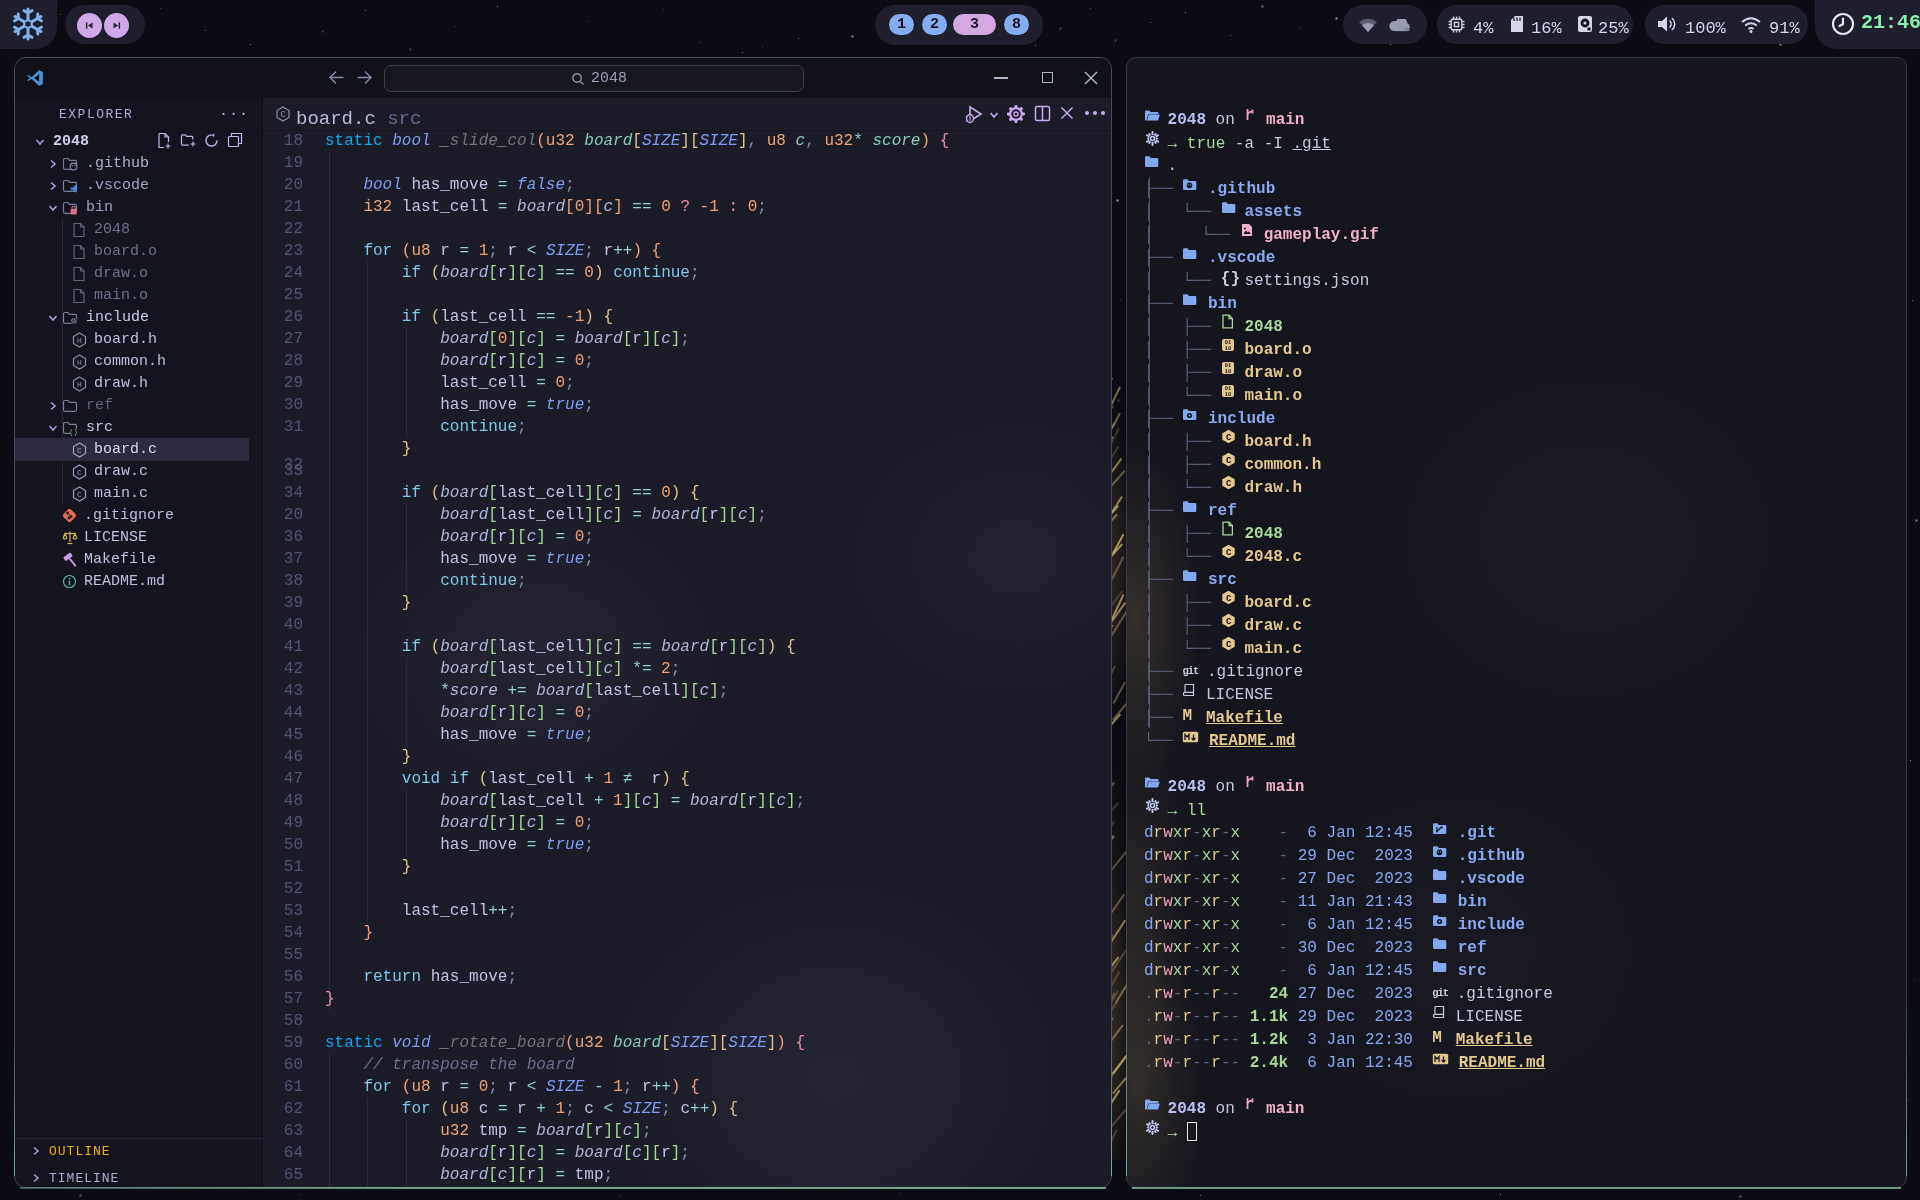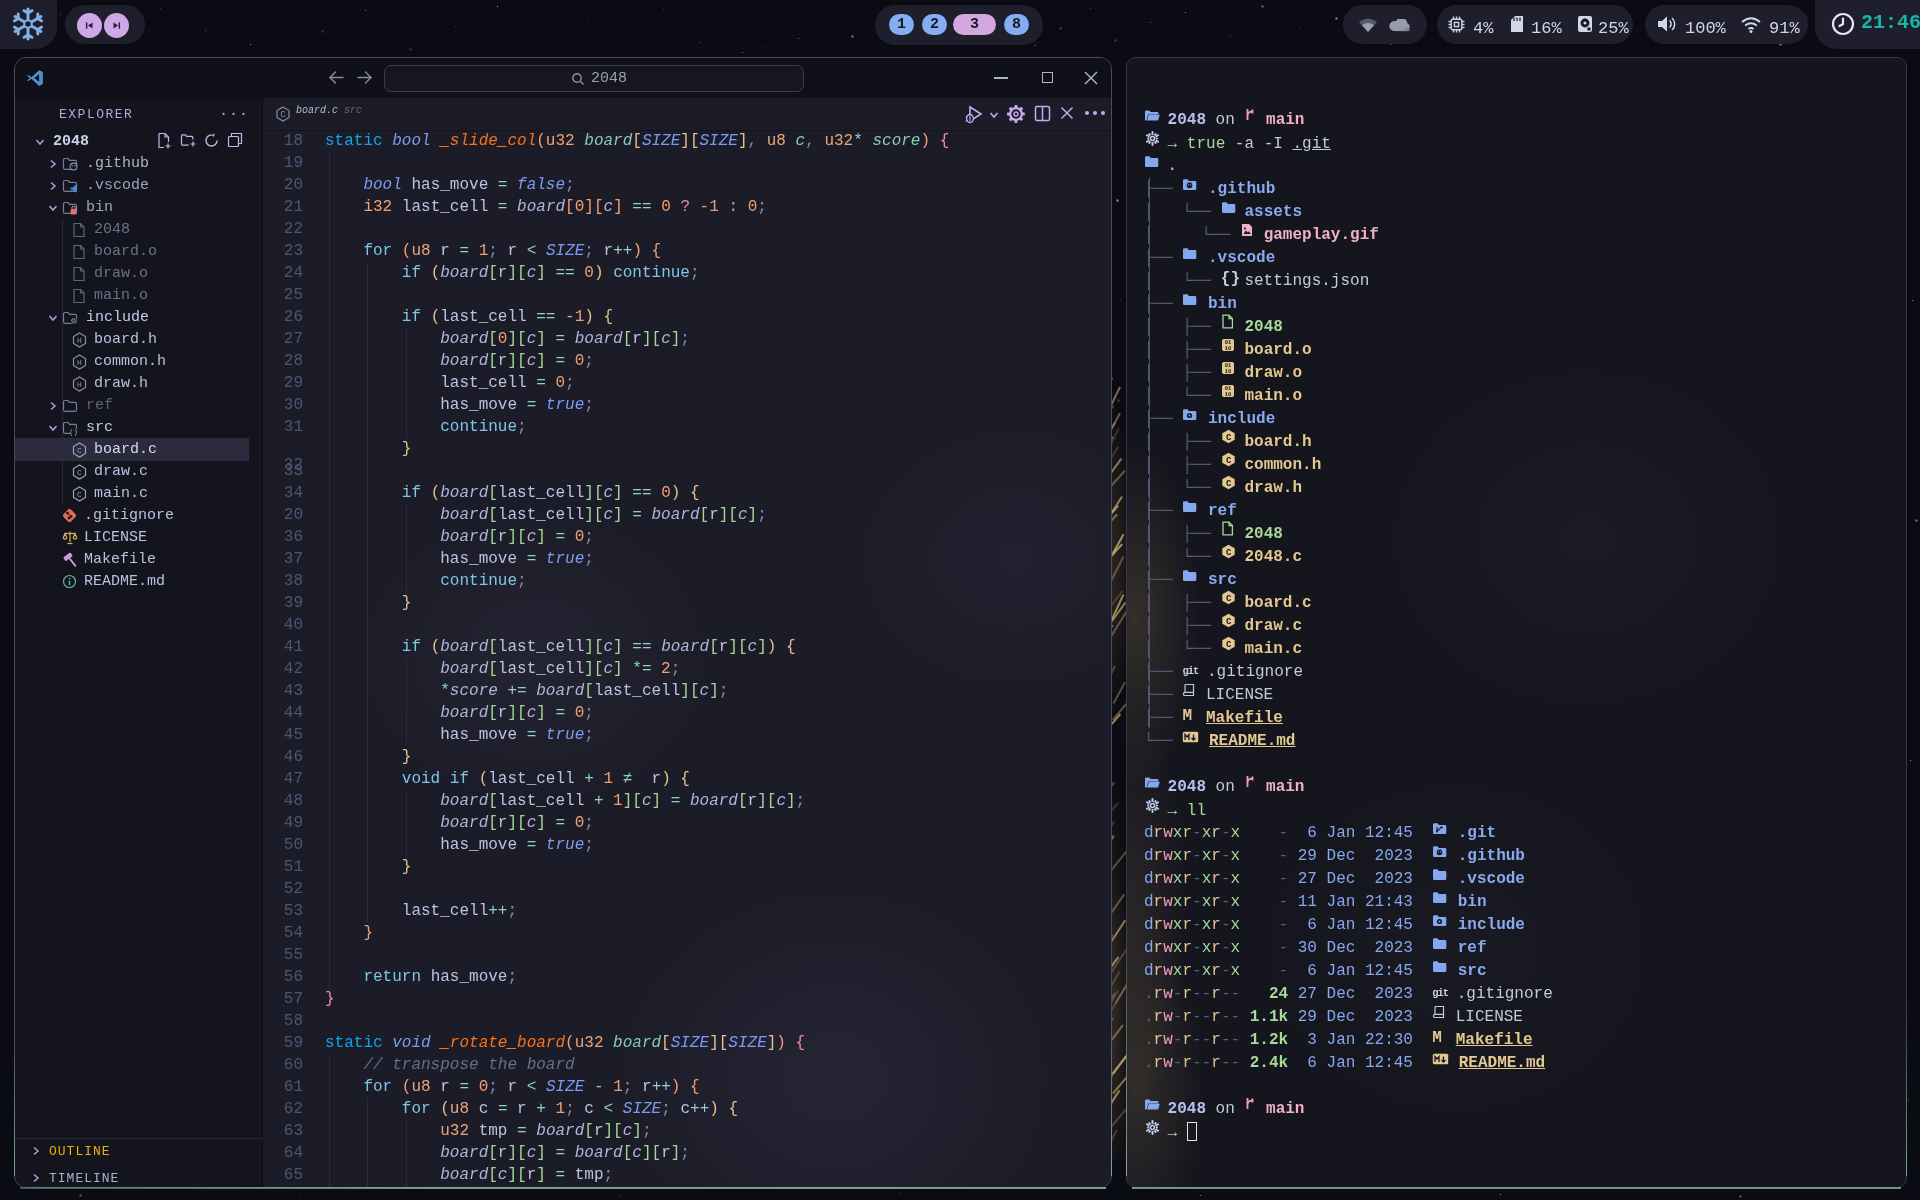--- a/index.html
+++ b/index.html
@@ -18,21 +18,21 @@
 #titlebar{position:absolute;left:0;top:0;width:100%;height:40px;background:#101019}
 #tabbar{position:absolute;left:248px;top:40px;right:0;height:33px;background:#1c1c28;border-bottom:1px solid #15151e}
 #sidebar{position:absolute;left:0;top:40px;width:248px;bottom:0;background:#14141e;border-right:1px solid #0a0a10}
 #editor{position:absolute;left:249px;top:73px;right:0;bottom:0;background:#1c1c29}
 .srow{position:absolute;height:22px;line-height:22px;font-size:15px;color:#b9c0d8;white-space:pre}
 .cl{position:absolute;left:0;height:22px;line-height:22px;font-size:16px;white-space:pre;color:#bcc3e2}
 .ln{position:absolute;left:235px;width:53px;height:22px;line-height:22px;font-size:16px;color:#4d5571;text-align:right;white-space:pre}
 
 .tl{position:absolute;left:17px;height:23px;line-height:23px;font-size:16px;white-space:pre;color:#c3cadf}
 
-.K{color:#0ea5e9}.T{color:#7d9bef;font-style:italic}.F{color:#f97316;font-style:italic}
+.K{color:#0ea5e9}.T{color:#7d9bef;font-style:italic}.F{color:#737373;font-style:italic}
 .t{color:#eda576}.n{color:#f0a070}.o{color:#8ed0cd}.s{color:#7ec6e6}
 .v{color:#bcc3e2}.pv{color:#aeb6d8;font-style:italic}.pd{color:#85ccb5;font-style:italic}
 .b1{color:#ef9f76}.b2{color:#e2c088}.b3{color:#a3d795}.bp{color:#ee8ba0}
 .p{color:#868ca8}.c{color:#686e8c;font-style:italic}.q{color:#ee8ba0}
 
 .tb{color:#88aaf0;font-weight:bold}.tp{color:#f0b0c8;font-weight:bold}.tl .lav{color:#b8c0f2;font-weight:bold}
 .tg{color:#a8d89a}.tgb{color:#a8d89a;font-weight:bold}
 .tyb{color:#e3c88f;font-weight:bold}.dim{color:#596078}
 .yu{color:#e3c88f;font-weight:bold;text-decoration:underline}
 .pr{color:#eda0be}.pg{color:#a8d89a}.pbl{color:#85a8ee}.py{color:#dfc38b}
@@ -227,21 +227,21 @@
         </g>
         <circle cx="11" cy="15.4" r="1.5" fill="#d2d6e8"></circle>
       </svg>
  <div class="stat" style="left:124px">91%</div>
 </div>
 <div class="tile" style="left:1815px;width:105px;border-radius:0 0 0 22px">
  <svg class="abs" style="left:16px;top:12px" width="24" height="24" viewBox="0 0 24 24">
         <circle cx="12" cy="12" r="10" stroke="#e4e7f2" stroke-width="2.2" fill="none"></circle>
         <path d="M12 6.5 V12 L8.5 14" stroke="#e4e7f2" stroke-width="2.2" fill="none" stroke-linecap="round"></path>
       </svg>
- <div class="abs" style="left:46px;top:11px;color:#14b8a6;font-size:20px;font-weight:bold">21:46</div>
+ <div class="abs" style="left:46px;top:11px;color:#86efac;font-size:20px;font-weight:bold">21:46</div>
 </div>
 <div id="vsc">
 <div id="titlebar">
 <svg class="abs" style="left:11px;top:11px" width="18" height="18" viewBox="0 0 24 24">
           <path fill="#4d8fd0" d="M17.5 1.5 L7.2 11 L3.2 8 L1.5 9 L5.3 12 L1.5 15 L3.2 16 L7.2 13 L17.5 22.5 L22.5 20 V4z M17.5 7 V17 L11 12z"></path>
         </svg>
 <svg class="abs" style="left:313px;top:12px" width="17" height="15" viewBox="0 0 17 15">
           <g stroke="#878da6" stroke-width="1.4" fill="none" stroke-linecap="round">
             <line x1="15" y1="7.5" x2="2" y2="7.5"></line>
             <path d="M7.5 2 L2 7.5 L7.5 13"></path>
@@ -268,21 +268,21 @@
             <line x1="13" y1="1" x2="1" y2="13"></line>
           </g>
         </svg>
 </div>
 <div id="tabbar">
 <svg class="abs" style="left:12px;top:8px" width="16" height="16" viewBox="0 0 16 16">
           <path d="M8 1 L14 4.5 V11.5 L8 15 L2 11.5 V4.5z" stroke="#8archive" fill="none"></path>
           <path d="M8 1 L14 4.5 V11.5 L8 15 L2 11.5 V4.5z" stroke="#888ea8" stroke-width="1.2" fill="none"></path>
           <text x="8" y="11.3" font-size="9" fill="#888ea8" text-anchor="middle" font-family="Liberation Mono">C</text>
         </svg>
-<div class="abs" style="left:33px;top:2px;font-size:10px;font-style:italic;color:#b4bcd6;line-height:22px">board.c <span style="color:#63688a">src</span></div>
+<div class="abs" style="left:33px;top:10px;font-size:19px;color:#b4bcd6;line-height:22px">board.c <span style="color:#63688a">src</span></div>
 <svg class="abs" style="left:701px;top:6px" width="22" height="20" viewBox="0 0 22 20">
           <path d="M6 3 L17 10 L6 17z" fill="none" stroke="#c9a9ee" stroke-width="1.6"></path>
           <ellipse cx="6" cy="14.5" rx="3.4" ry="4" fill="#1c1c28" stroke="#c9a9ee" stroke-width="1.4"></ellipse>
           <line x1="6" y1="11.5" x2="6" y2="10" stroke="#c9a9ee" stroke-width="1.2"></line>
           <line x1="3.2" y1="13" x2="1.8" y2="12.2" stroke="#c9a9ee" stroke-width="1.2"></line>
           <line x1="3.2" y1="16.5" x2="1.8" y2="17.3" stroke="#c9a9ee" stroke-width="1.2"></line>
           <line x1="6" y1="12" x2="6" y2="17" stroke="#c9a9ee" stroke-width="1.1"></line>
         </svg>
 <svg class="abs" style="left:726px;top:13px" width="10" height="8" viewBox="0 0 10 8">
           <path d="M1.5 2 L5 6 L8.5 2" stroke="#c9a9ee" stroke-width="1.5" fill="none"></path>

